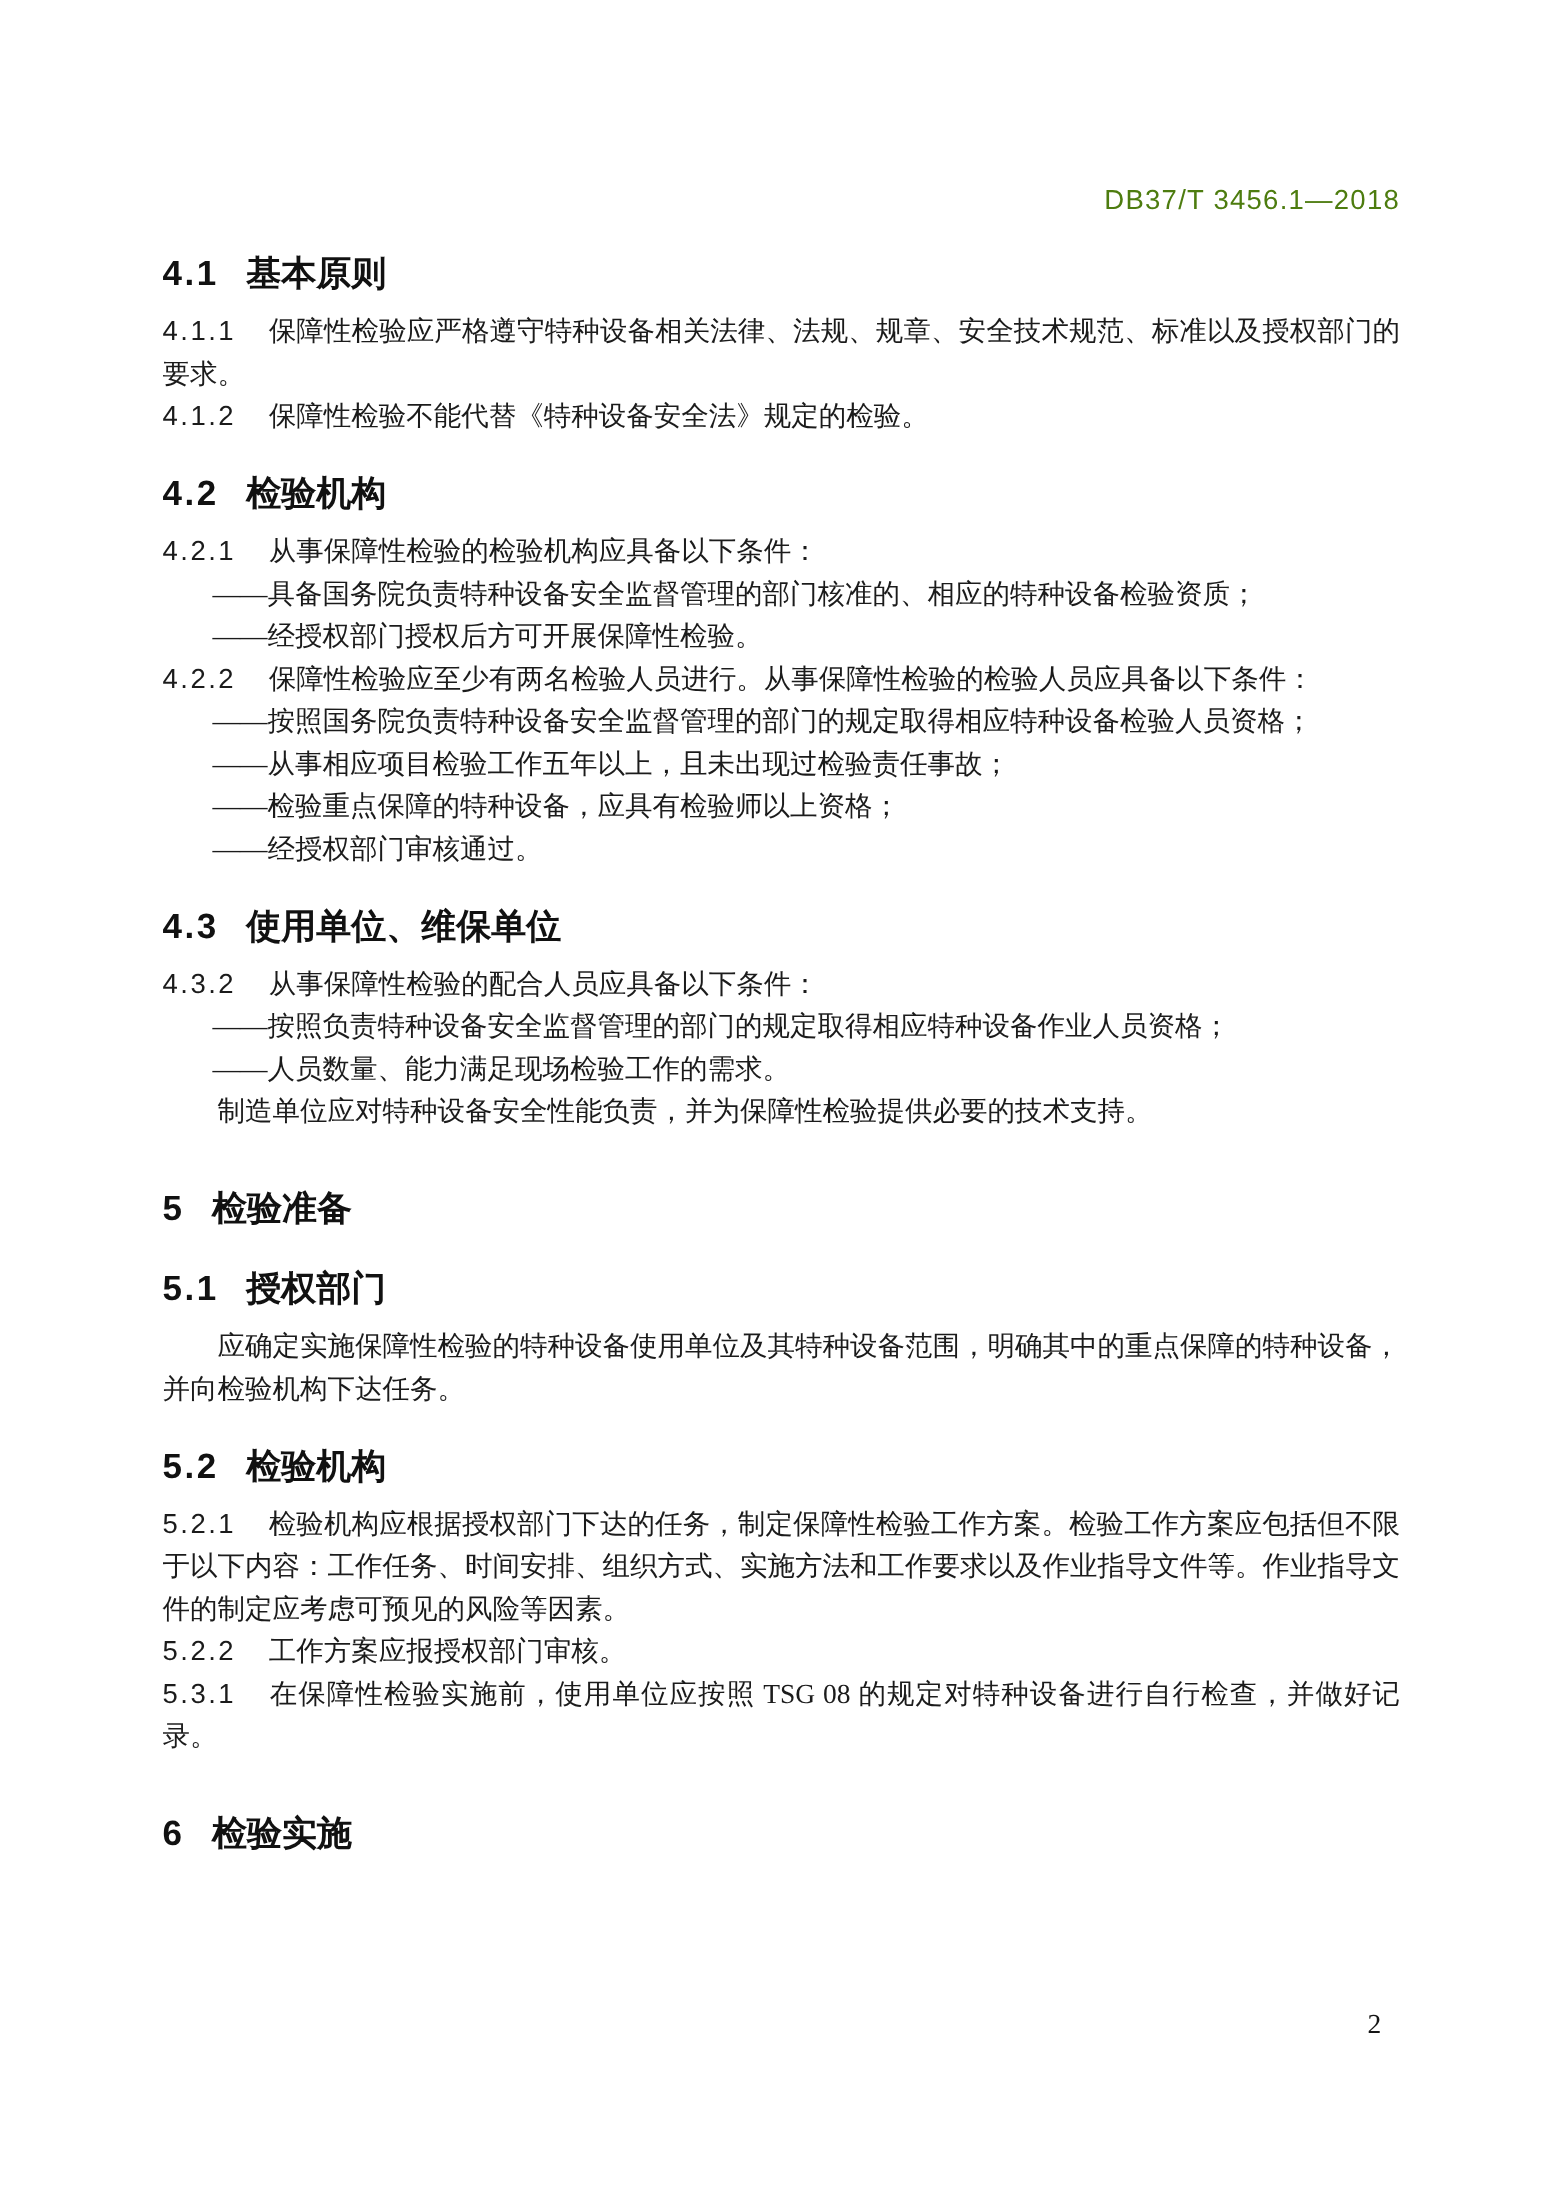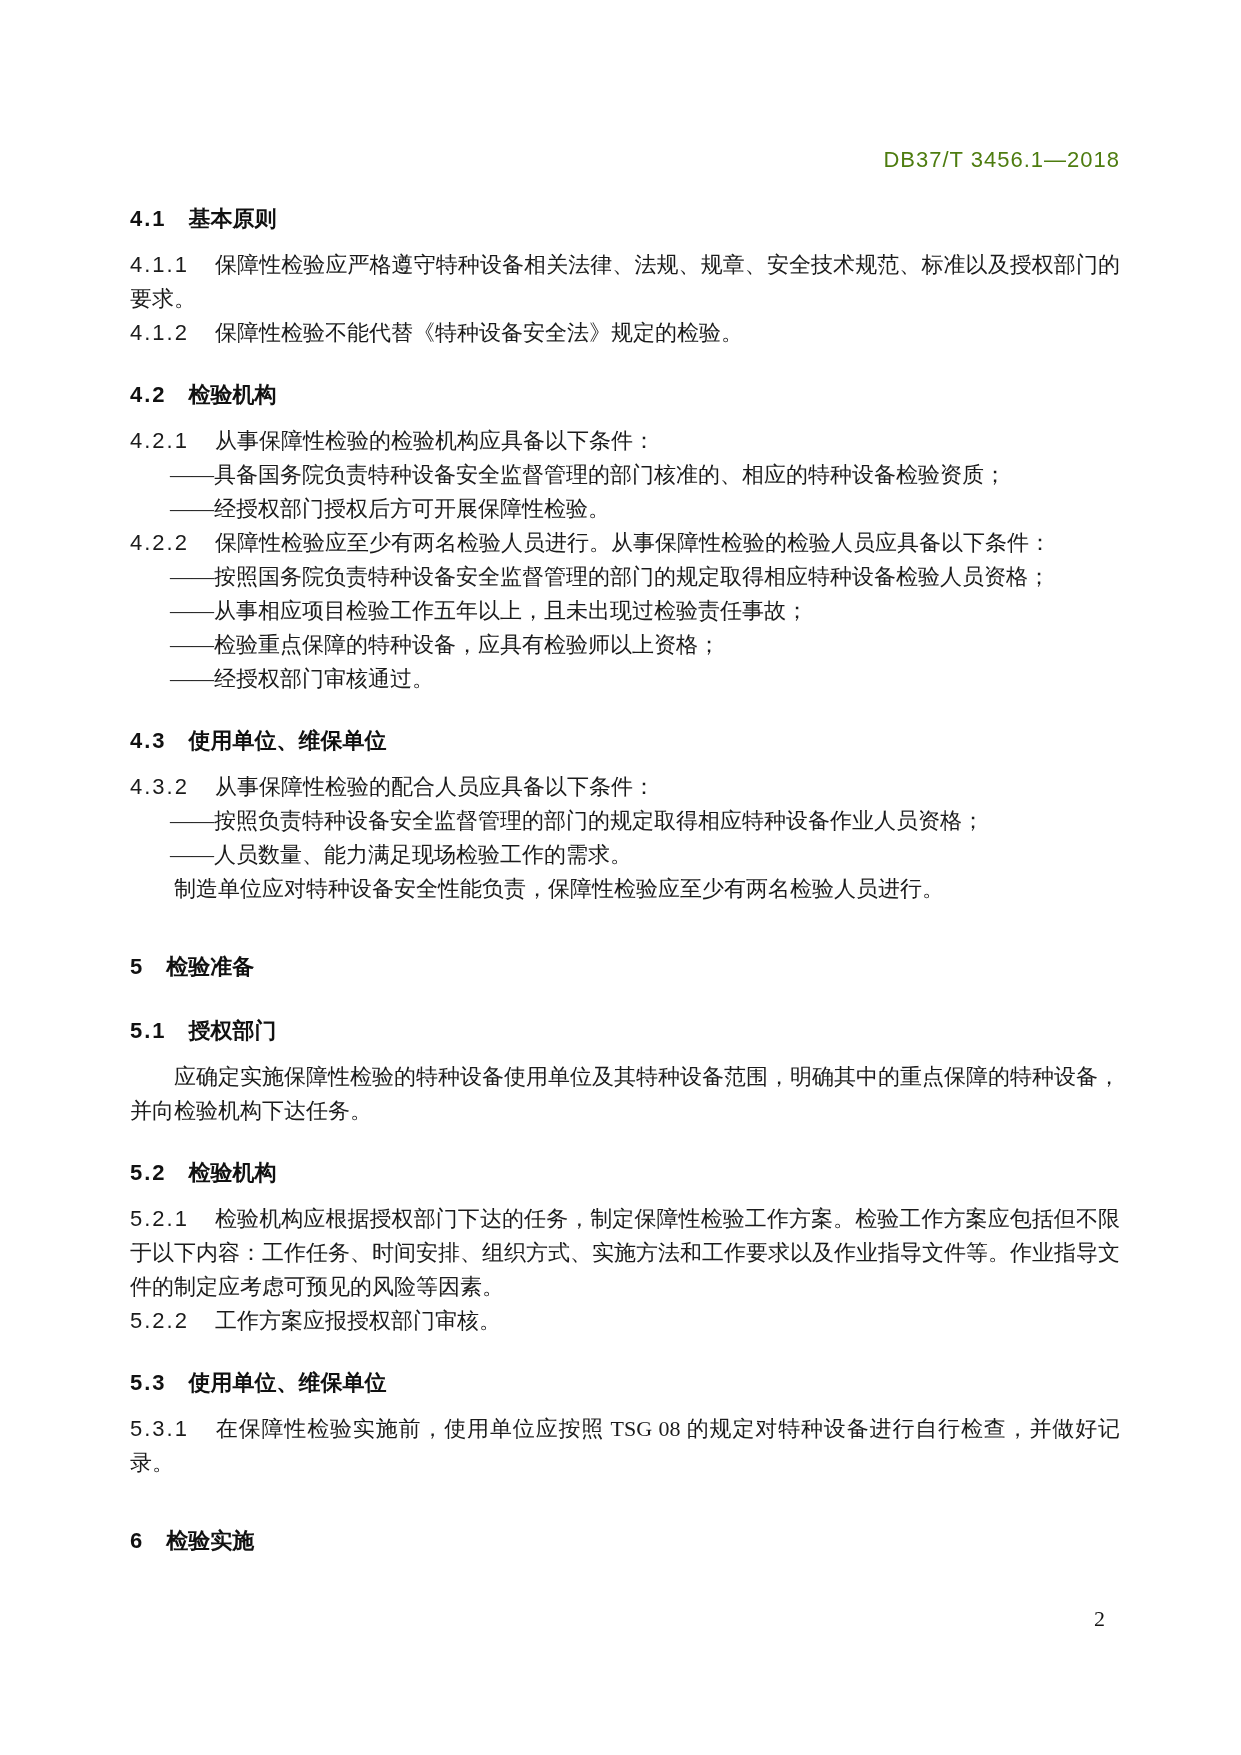--- a/index.html
+++ b/index.html
@@ -21,21 +21,21 @@
     letter-spacing: 1px;
     color: #4d7c0f;
   }
   .doc-body {
     font-family: "Liberation Serif", serif;
     font-size: 22px;
     line-height: 34px;
   }
   .h1, .h2 {
     font-family: "Liberation Sans", sans-serif;
-    font-size: 22px;
+    font-size: 28px;
     line-height: 34px;
     font-weight: 700;
     color: #111;
   }
   .h2 { margin: 28px 0 12px 0; }
   .h1 { margin: 44px 0 30px 0; }
   .doc-body .h2:first-child { margin-top: 30px; }
   .num {
     font-family: "Liberation Sans", sans-serif;
     letter-spacing: 2px;
@@ -95,35 +95,34 @@
     <h2 class="h2"><span class="num">4.3</span><span>使用单位、维保单位</span></h2>
 
 
     <p class="clause"><span class="num">4.3.2</span><span>从事保障性检验的配合人员应具备以下条件：</span></p>
 
     <p class="dash"><span>——按照负责特种设备安全监督管理的部门的规定取得相应特种设备作业人员资格；</span></p>
 
     <p class="dash"><span>——人员数量、能力满足现场检验工作的需求。</span></p>
 
 
-    <p class="indent"><span>制造单位应对特种设备安全性能负责，保障性检验应至少有两名检验人员进行。</span></p>
+    <p class="indent"><span>制造单位应对特种设备安全性能负责，并为保障性检验提供必要的技术支持。</span></p>
 
     <h2 class="h1"><span class="num">5</span><span>检验准备</span></h2>
 
     <h2 class="h2"><span class="num">5.1</span><span>授权部门</span></h2>
 
     <p class="indent"><span>应确定实施保障性检验的特种设备使用单位及其特种设备范围，明确其中的重点保障的特种设备，并向检验机构下达任务。</span></p>
 
     <h2 class="h2"><span class="num">5.2</span><span>检验机构</span></h2>
 
     <p class="clause"><span class="num">5.2.1</span><span>检验机构应根据授权部门下达的任务，制定保障性检验工作方案。检验工作方案应包括但不限于以下内容：工作任务、时间安排、组织方式、实施方法和工作要求以及作业指导文件等。作业指导文件的制定应考虑可预见的风险等因素。</span></p>
 
     <p class="clause"><span class="num">5.2.2</span><span>工作方案应报授权部门审核。</span></p>
 
-    <h2 class="h2"><span class="num">5.3</span><span>使用单位、维保单位</span></h2>
 
     <p class="clause"><span class="num">5.3.1</span><span>在保障性检验实施前，使用单位应按照 TSG 08 的规定对特种设备进行自行检查，并做好记录。</span></p>
 
 
     <h2 class="h1"><span class="num">6</span><span>检验实施</span></h2>
 
   </div>
 
   <div class="page-footer">
     <span>2</span>

